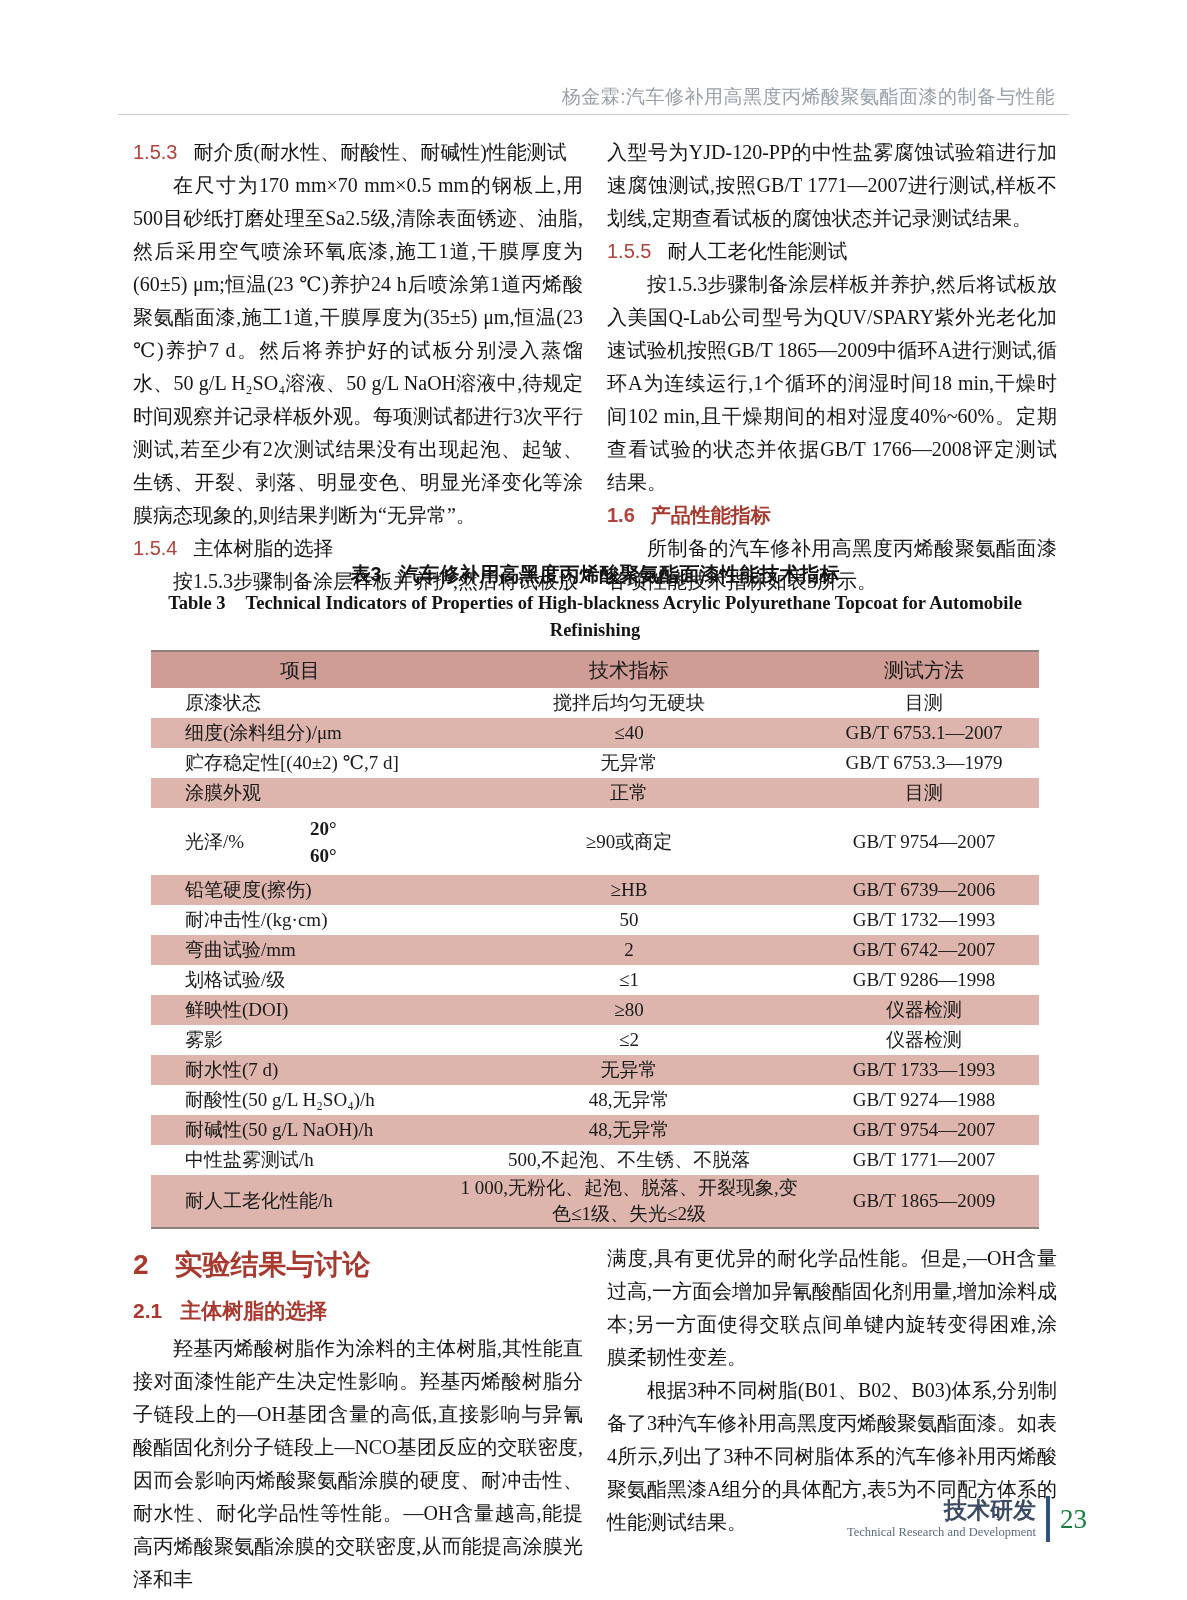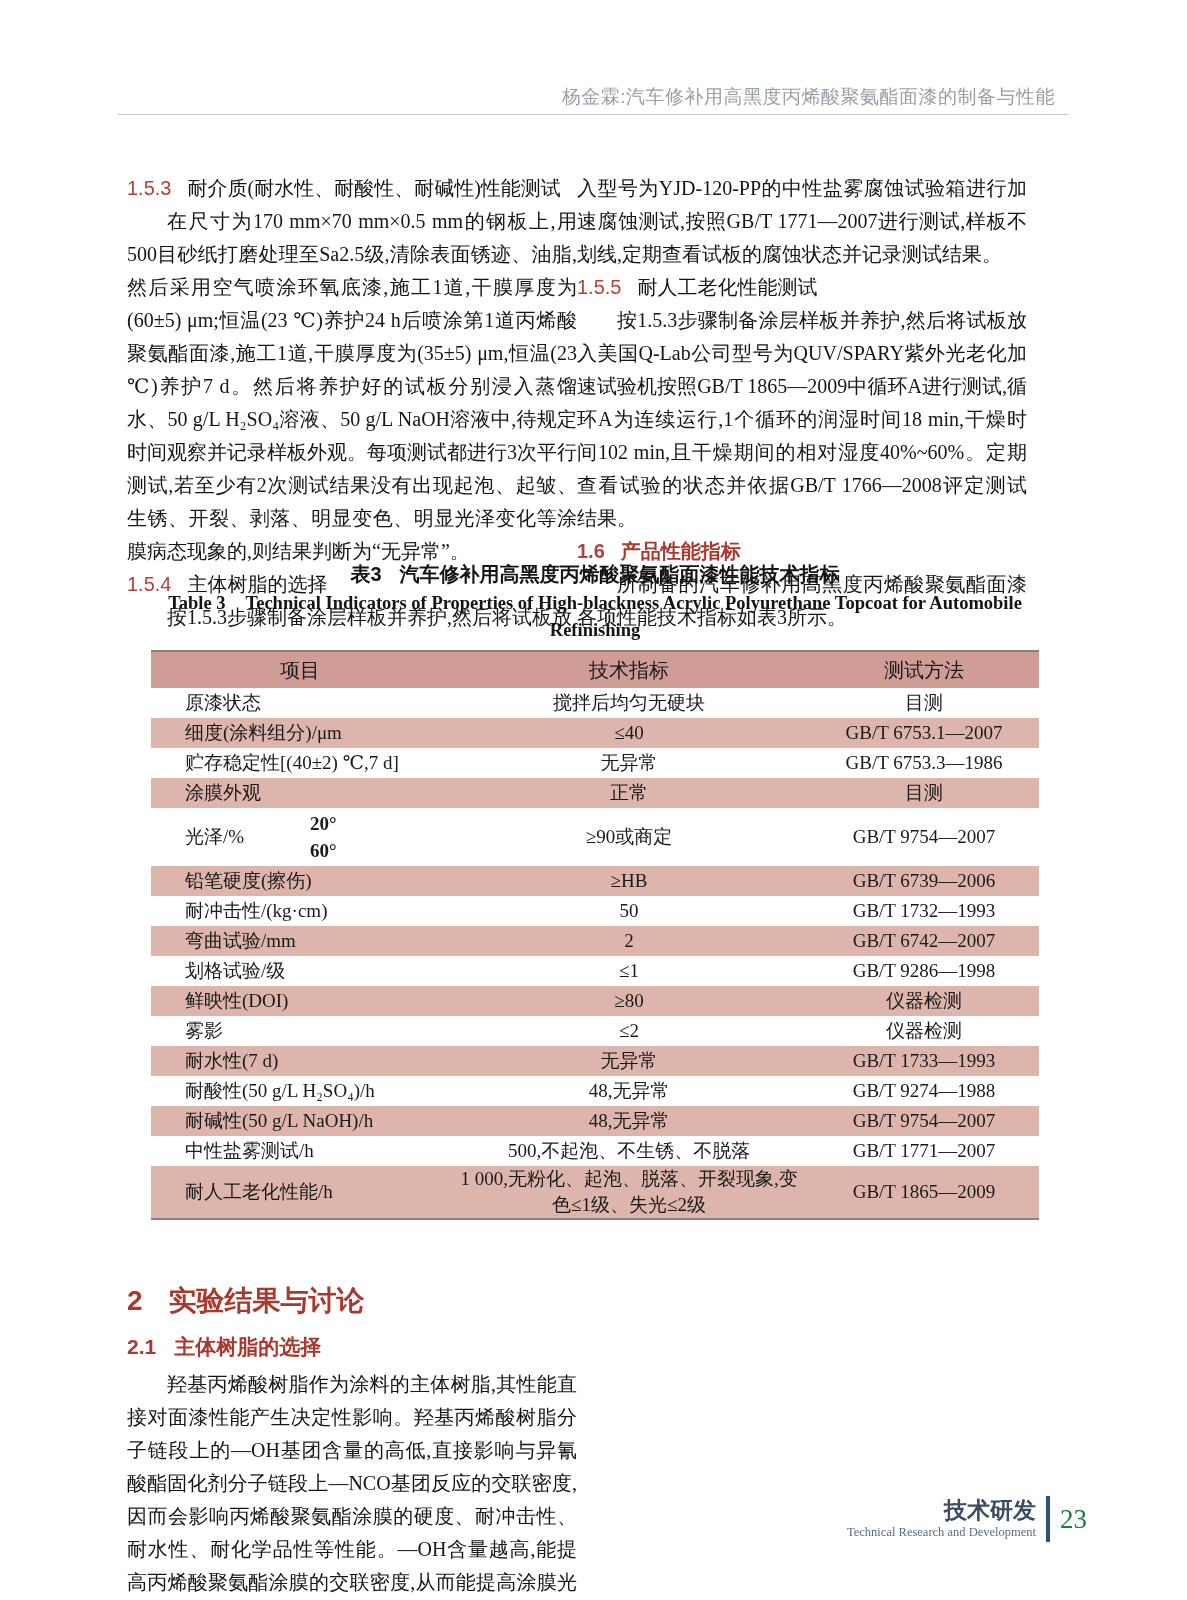--- a/index.html
+++ b/index.html
@@ -21,22 +21,22 @@
     font-size: 19px; color: #97a0a8;
     letter-spacing: 0.5px;
   }
   .header-rule {
     position: absolute; top: 114px; left: 118px; right: 118px;
     border-top: 1px solid #c9ccce;
   }
 
   
   .cols {
-    position: absolute; left: 127px; width: 924px;
-    display: flex;  margin-top: 36px;
+    position: absolute; left: 133px; width: 924px;
+    display: flex; gap: 24px;
   }
   .cols-top { top: 136px; }
   .cols-bottom { top: 1242px; }
   .col { width: 450px; }
   .col p {
     font-size: 20px; line-height: 33px;
     text-align: justify; text-justify: inter-ideograph;
     color: #151515;
   }
   .col p.indent { text-indent: 2em; }
@@ -94,21 +94,21 @@
     font-size: 19px;
   }
   table.perf th, table.perf td { font-weight: normal; padding: 0 6px; height: 30px; }
   table.perf thead th {
     background: #cf9d95; height: 37px; font-size: 20px; text-align: center;
   }
   table.perf tbody tr:nth-child(even) td { background: #ddb5ad; }
   table.perf td.c1 { text-align: left; padding-left: 34px; width: 298px; }
   table.perf td.c2 { text-align: center; width: 360px; }
   table.perf td.c3 { text-align: center; width: 230px; }
-  tr.gloss-row td { height: 58px; }
+  tr.gloss-row td { height: 67px; }
   .gloss-cell { display: flex; align-items: center; }
   .gloss-angles {
     display: flex; flex-direction: column;
     margin-left: 66px; line-height: 27px; font-weight: bold;
   }
 
   
   .footer {
     position: absolute; top: 1496px; right: 100px;
     display: flex; align-items: center;
@@ -182,21 +182,21 @@
           <td class="c3">目测</td>
         </tr>
         <tr>
           <td class="c1">细度(涂料组分)/μm</td>
           <td class="c2">≤40</td>
           <td class="c3">GB/T 6753.1—2007</td>
         </tr>
         <tr>
           <td class="c1">贮存稳定性[(40±2) ℃,7 d]</td>
           <td class="c2">无异常</td>
-          <td class="c3">GB/T 6753.3—1986</td>
+          <td class="c3">GB/T 6753.3—1979</td>
         </tr>
         <tr>
           <td class="c1">涂膜外观</td>
           <td class="c2">正常</td>
           <td class="c3">目测</td>
         </tr>
         <tr class="gloss-row">
           <td class="c1">
             <div class="gloss-cell">
               <span>光泽/%</span>
@@ -271,20 +271,24 @@
   <div class="cols cols-bottom">
     <div class="col">
       <div class="h-major">
         <span class="num">2</span><span class="t">实验结果与讨论</span>
       </div>
       <div class="h-minor">
         <span class="num">2.1</span><span class="t">主体树脂的选择</span>
       </div>
       <p class="indent">羟基丙烯酸树脂作为涂料的主体树脂,其性能直接对面漆性能产生决定性影响。羟基丙烯酸树脂分子链段上的—OH基团含量的高低,直接影响与异氰酸酯固化剂分子链段上—NCO基团反应的交联密度,因而会影响丙烯酸聚氨酯涂膜的硬度、耐冲击性、耐水性、耐化学品性等性能。—OH含量越高,能提高丙烯酸聚氨酯涂膜的交联密度,从而能提高涂膜光泽和丰</p>
     </div>
+    <div class="col">
+      <p>满度,具有更优异的耐化学品性能。但是,—OH含量过高,一方面会增加异氰酸酯固化剂用量,增加涂料成本;另一方面使得交联点间单键内旋转变得困难,涂膜柔韧性变差。</p>
+      <p class="indent">根据3种不同树脂(B01、B02、B03)体系,分别制备了3种汽车修补用高黑度丙烯酸聚氨酯面漆。如表4所示,列出了3种不同树脂体系的汽车修补用丙烯酸聚氨酯黑漆A组分的具体配方,表5为不同配方体系的性能测试结果。</p>
+    </div>
   </div>
 
   <div class="footer">
     <div class="footer-left">
       <div class="footer-zh">技术研发</div>
       <div class="footer-en">Technical Research and Development</div>
     </div>
     <div class="footer-bar"></div>
     <div class="footer-num">23</div>
   </div>

